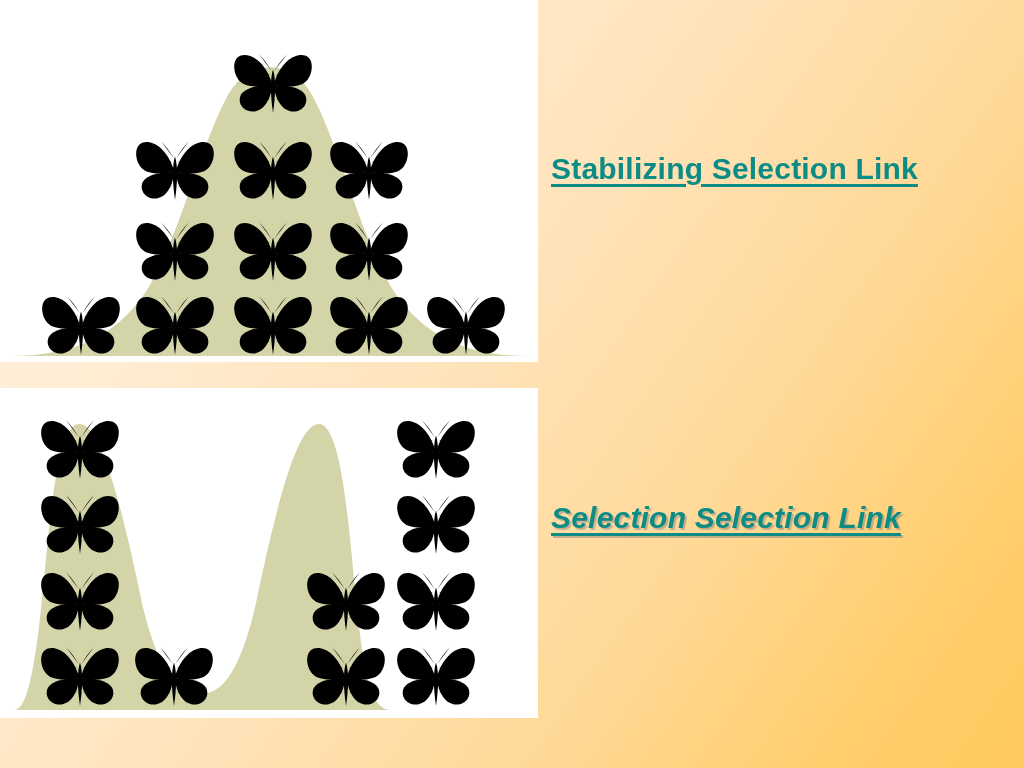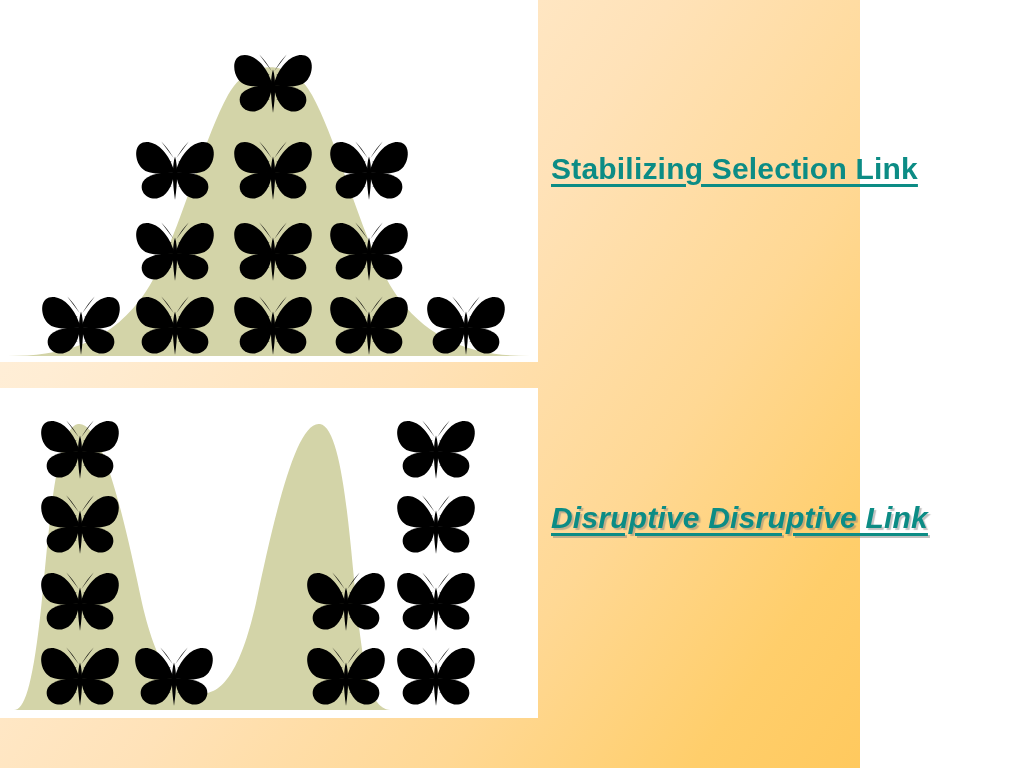--- a/index.html
+++ b/index.html
@@ -8,30 +8,29 @@
   }
   body {
     width: 1024px;
     height: 768px;
     overflow: hidden;
     font-family: "Liberation Sans", sans-serif;
   }
 
   #slide {
     position: relative;
-    width: 812px;
+    width: 1024px;
     height: 768px;
     background: linear-gradient(125deg,
         #FFF3E2 0%,
         #FFEDD4 22%,
         #FFE2B8 48%,
         #FFD894 70%,
         #FFCE6B 88%,
         #FFC95E 100%);
-    padding-left: 48px;
   }
 
   
   .panel {
     position: absolute;
     background: #FFFFFF;
     overflow: hidden;
   }
   #panel-stabilizing {
     left: 0px;
@@ -199,15 +198,15 @@
         <use href="#bfly" class="bf c-purple" x="394" y="28" width="84" height="67"></use>
         <use href="#bfly" class="bf c-purple" x="394" y="103" width="84" height="67"></use>
         <use href="#bfly" class="bf c-purple" x="394" y="180" width="84" height="67"></use>
         <use href="#bfly" class="bf c-purple" x="394" y="255" width="84" height="67"></use>
       </g>
     </svg>
   </div>
 
   <a class="slide-link" id="link-stabilizing" href="#">Stabilizing Selection Link</a>
 
-  <a class="slide-link" id="link-disruptive" href="#">Disruptive Disruptive Link</a>
+  <a class="slide-link" id="link-disruptive" href="#">Selection Selection Link</a>
 
 </div>
 
 </body></html>

